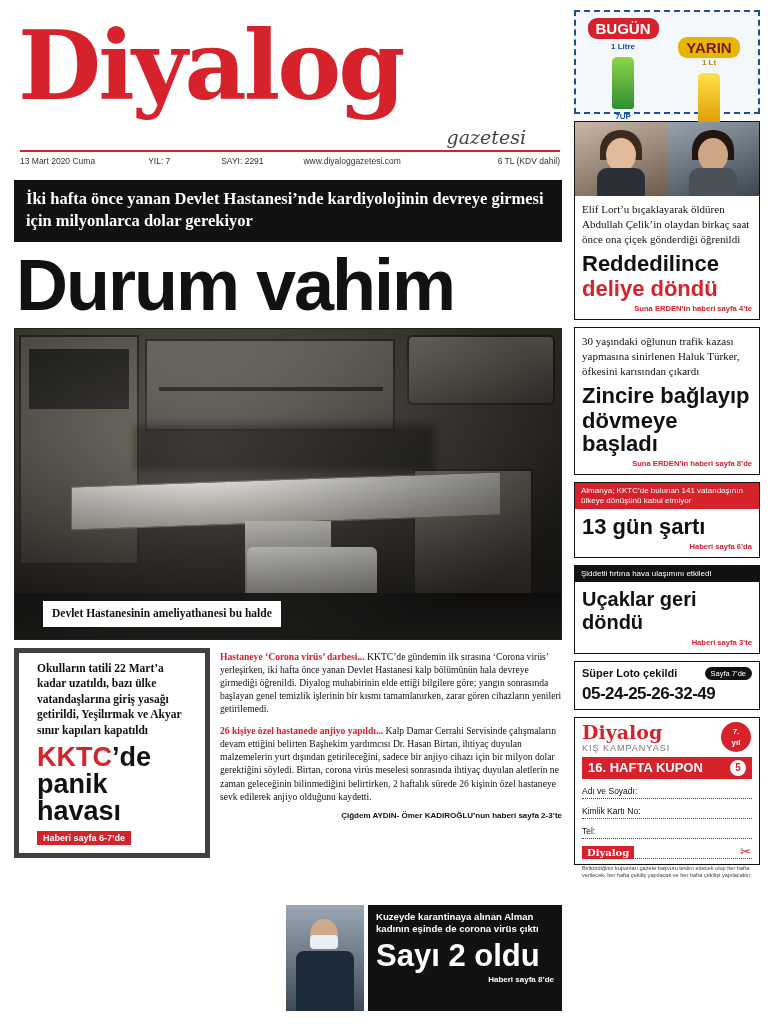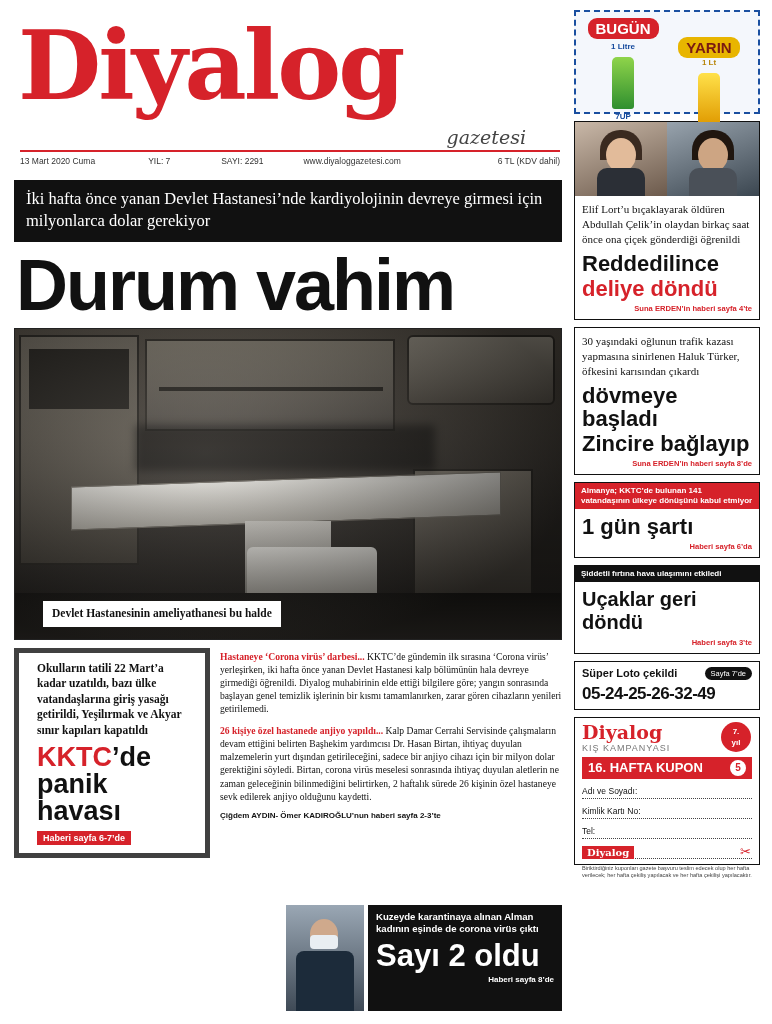--- a/index.html
+++ b/index.html
@@ -40,21 +40,21 @@
   .mast-meta .m1 { width:120px; }
   .mast-meta .m2 { width:60px; }
   .mast-meta .m3 { width:70px; }
   .mast-meta .m4 { width:150px; }
   .mast-meta .m5 { width:110px; text-align:right; }
 
   .kicker {
     margin-top:22px;
     background:#111; color:#fff;
     padding:8px 12px 10px 12px;
-    font-weight:normal;
+    font-weight:bold;
     font-size:16.5px;
     line-height:1.32;
     font-family:"Liberation Serif", serif;
   }
   .headline {
     font-family:"Liberation Sans", sans-serif;
     font-weight:bold;
     font-size:72px;
     line-height:74px;
     letter-spacing:-2px;
@@ -115,21 +115,21 @@
   .boxA .bigA .red { color:#d6222a; }
   .boxA .refA {
     margin-top:6px; font-size:9px; font-weight:bold; color:#fff;
     background:#d6222a; display:inline-block; padding:2px 6px;
   }
 
   .boxB { width:342px; padding:2px 0 0 0; }
   .boxB .lead { font-size:9.6px; line-height:1.38; margin:0 0 8px 0;
     font-family:"Liberation Serif", serif; }
   .boxB .lead b.red { color:#d6222a; }
-  .boxB .byline { font-size:8px; font-weight:bold; text-align:left; margin-top:6px; color:#111; }
+  .boxB .byline { font-size:8px; font-weight:bold; text-align:right; margin-top:6px; color:#111; }
 
   
   .bottomstrip { position:absolute; left:14px; top:905px; width:548px; height:106px; }
   .bs-big {
     font-family:"Liberation Sans", sans-serif; font-weight:bold;
     font-size:31px; line-height:31px; margin-top:4px;
   }
   .bs-big .w { color:#fff; }
   .bs-ref { font-size:8px; font-weight:bold; text-align:right; margin-top:2px; }
   .bs-leftwrap { position:absolute; left:0; top:0; width:268px; height:106px; background:#111; color:#fff; padding:6px 8px; }
@@ -172,21 +172,21 @@
 
   .rtext { font-size:11px; line-height:1.36; font-family:"Liberation Serif", serif; margin:0 0 5px 0; }
   .rbig {
     font-family:"Liberation Sans", sans-serif; font-weight:bold;
     font-size:22px; line-height:23px; margin:2px 0 0 0;
   }
   .rbig.red { color:#d6222a; }
   .rref { font-size:7.6px; font-weight:bold; color:#d6222a; text-align:right; margin-top:4px; }
 
   .flag {
-    background:#d6222a; color:#fff; font-size:8px; font-weight:bold;
+    background:#d6222a; color:#fff; font-size:8px; font-weight:normal;
     padding:3px 6px; margin:-6px -7px 6px -7px; line-height:1.25;
   }
   .flag.dark { background:#111; }
 
   .loto { border:1px solid #111; padding:5px 7px; margin-bottom:7px; }
   .loto .head { display:flex; justify-content:space-between; align-items:center; }
   .loto .title { font-size:11px; font-weight:bold; }
   .loto .pill { background:#111; color:#fff; font-size:7.5px; padding:2px 6px; border-radius:8px; }
   .loto .nums { font-family:"Liberation Sans", sans-serif; font-weight:bold; font-size:17px; margin-top:4px; letter-spacing:-0.5px; }
 
@@ -305,28 +305,28 @@
           </div>
       </div>
       <p class="rtext">Elif Lort’u bıçaklayarak öldüren Abdullah Çelik’in olaydan birkaç saat önce ona çiçek gönderdiği öğrenildi</p>
       <div class="rbig">Reddedilince</div>
       <div class="rbig red">deliye döndü</div>
       <div class="rref">Suna ERDEN’in haberi sayfa 4’te</div>
     </div>
 
     <div class="rbox">
       <p class="rtext">30 yaşındaki oğlunun trafik kazası yapmasına sinirlenen Haluk Türker, öfkesini karısından çıkardı</p>
+      <div class="rbig">Zincire bağlayıp</div>
       <div class="rbig">dövmeye başladı</div>
-      <div class="rbig">Zincire bağlayıp</div>
       <div class="rref">Suna ERDEN’in haberi sayfa 8’de</div>
     </div>
 
     <div class="rbox">
       <div class="flag">Almanya; KKTC’de bulunan 141 vatandaşının ülkeye dönüşünü kabul etmiyor</div>
-      <div class="rbig">1 gün şartı</div>
+      <div class="rbig">13 gün şartı</div>
       <div class="rref">Haberi sayfa 6’da</div>
     </div>
 
     <div class="rbox">
       <div class="flag dark">Şiddetli fırtına hava ulaşımını etkiledi</div>
       <div class="rbig" style="font-size:20px">Uçaklar geri döndü</div>
       <div class="rref">Haberi sayfa 3’te</div>
     </div>
 
     <div class="loto">

